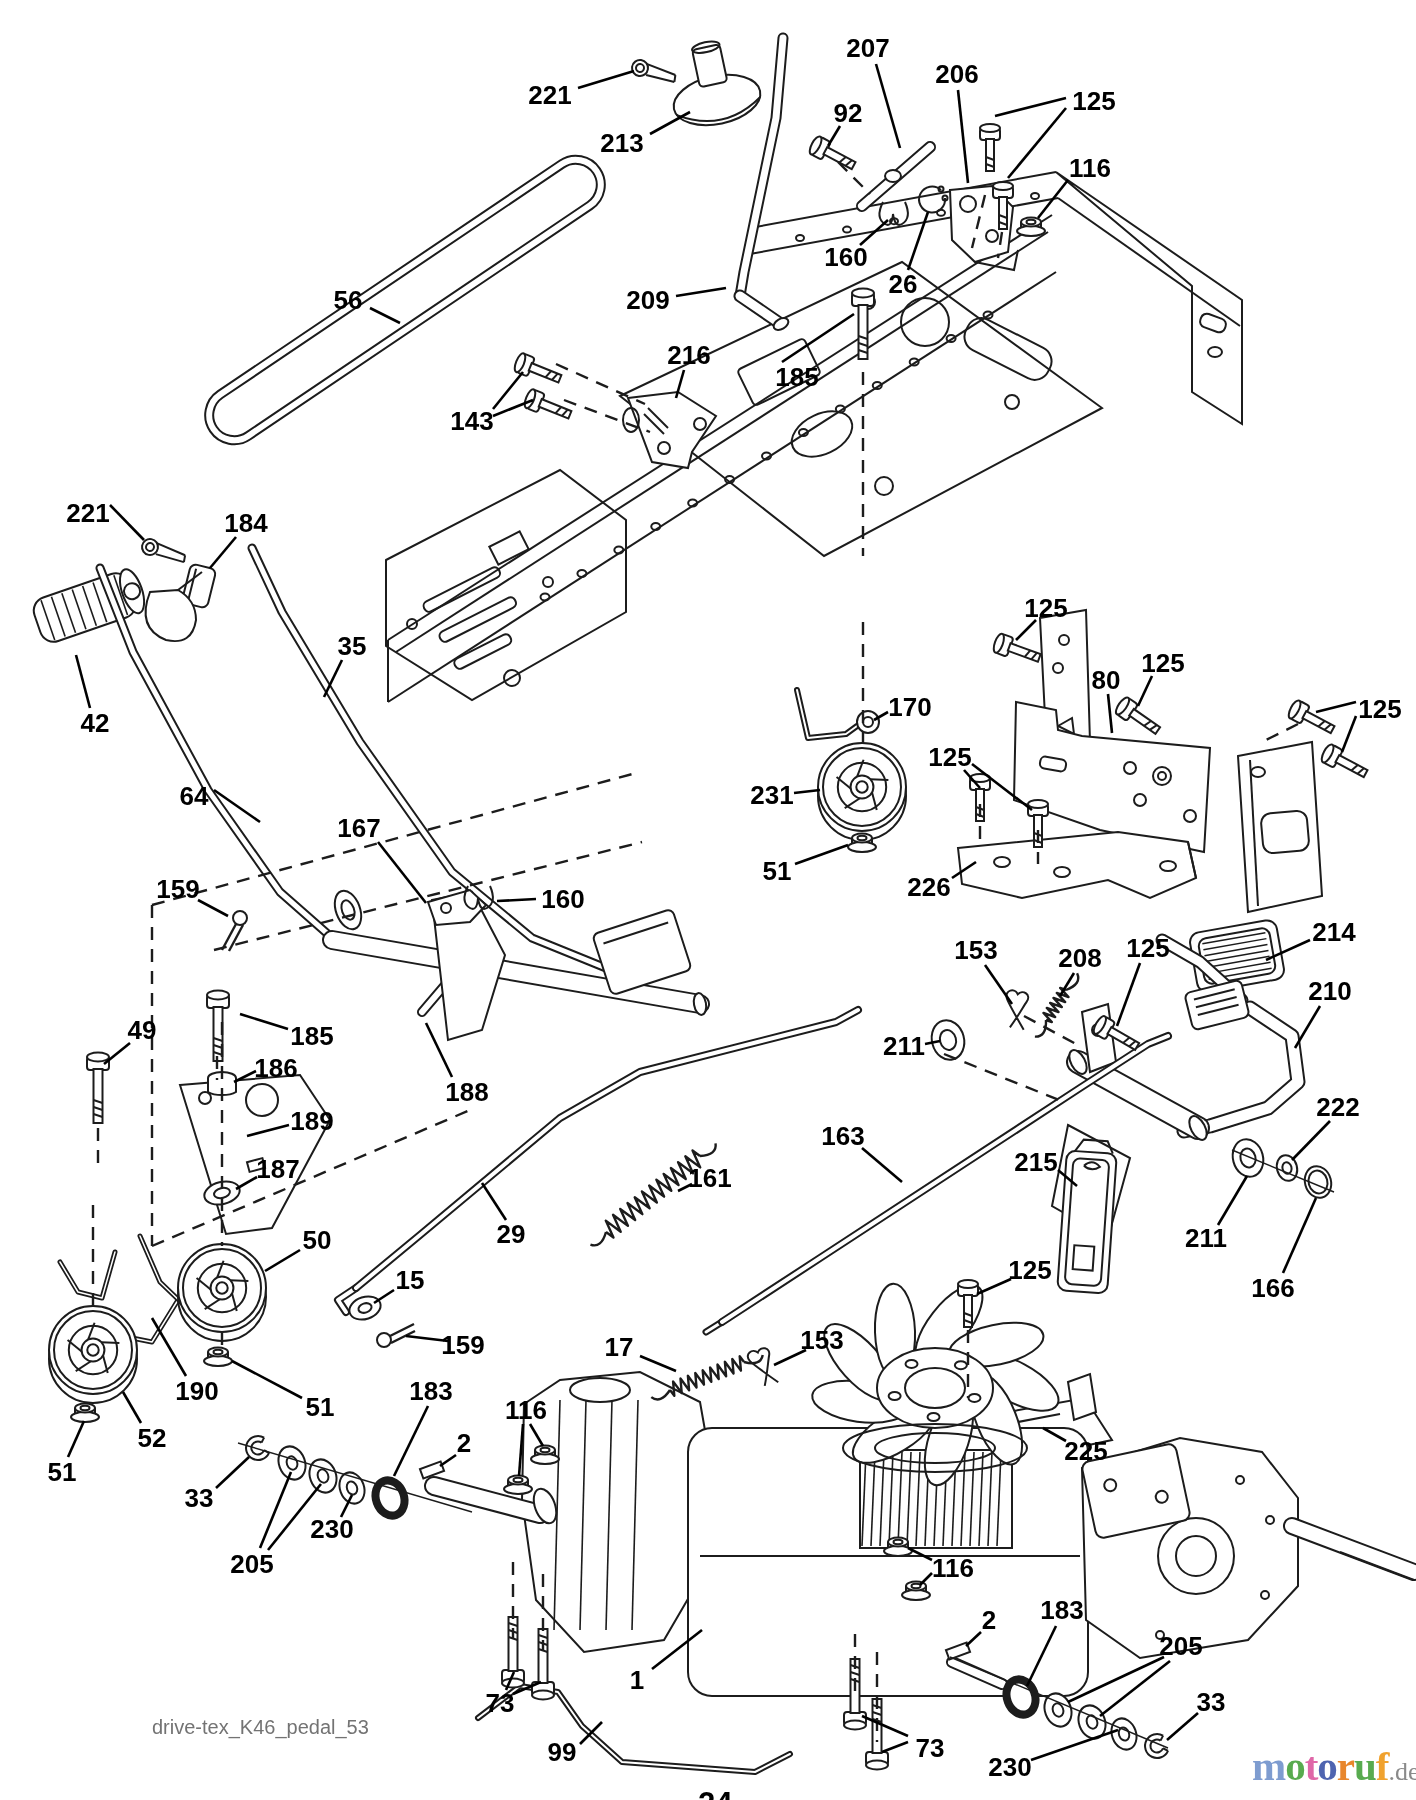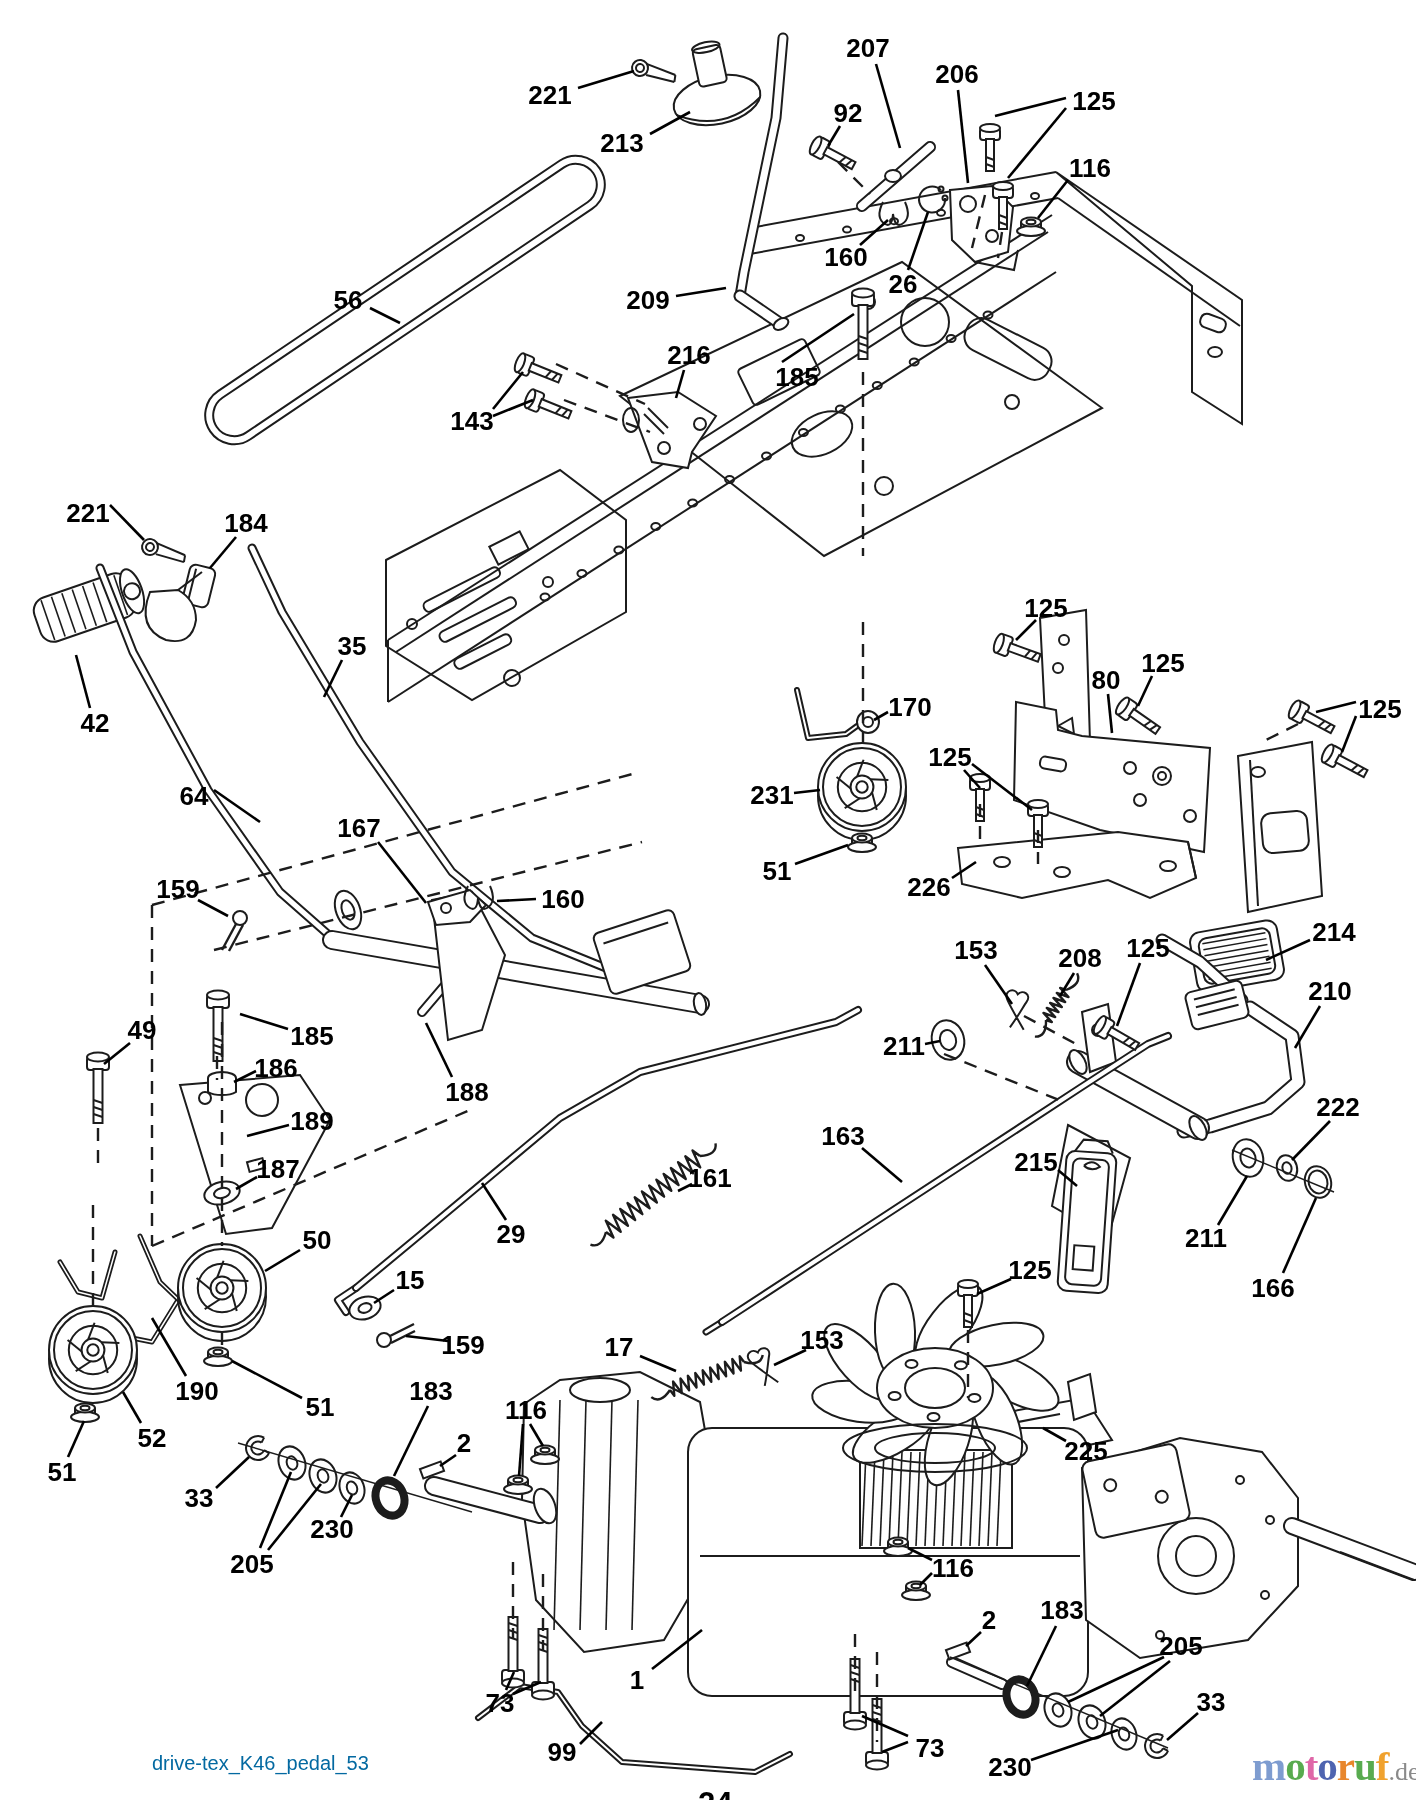--- a/index.html
+++ b/index.html
@@ -1,21 +1,21 @@
 <!DOCTYPE html>
 <html><head>
 <meta charset="utf-8">
 <style>
   html,body{margin:0;padding:0;background:#fff;}
   .stage{position:relative;width:1416px;height:1800px;background:#fff;overflow:hidden;
          font-family:"Liberation Sans",sans-serif;}
   .stage svg{position:absolute;left:0;top:0;}
   svg *{vector-effect:none;}
   .callout{font:bold 26px "Liberation Sans",sans-serif;fill:#000;}
-  .footer-code{position:absolute;left:152px;top:1752px;font:20px "Liberation Sans",sans-serif;color:#0369a1;}
+  .footer-code{position:absolute;left:152px;top:1716px;font:20px "Liberation Sans",sans-serif;color:#737373;}
   .page-num{position:absolute;left:698px;top:1786px;font:bold 31px "Liberation Sans",sans-serif;color:#000;}
   .logo{position:absolute;left:1252px;top:1742px;font:bold 41px "Liberation Serif",serif;
         letter-spacing:-1px;white-space:nowrap;}
   .logo .suffix{font-size:26px;font-weight:normal;letter-spacing:0;}
 </style>
 </head>
 <body>
 
 <div class="stage">
 <svg id="art" width="1416" height="1800" viewBox="0 0 1416 1800" fill="none" stroke="#1c1c1c" stroke-width="2">

